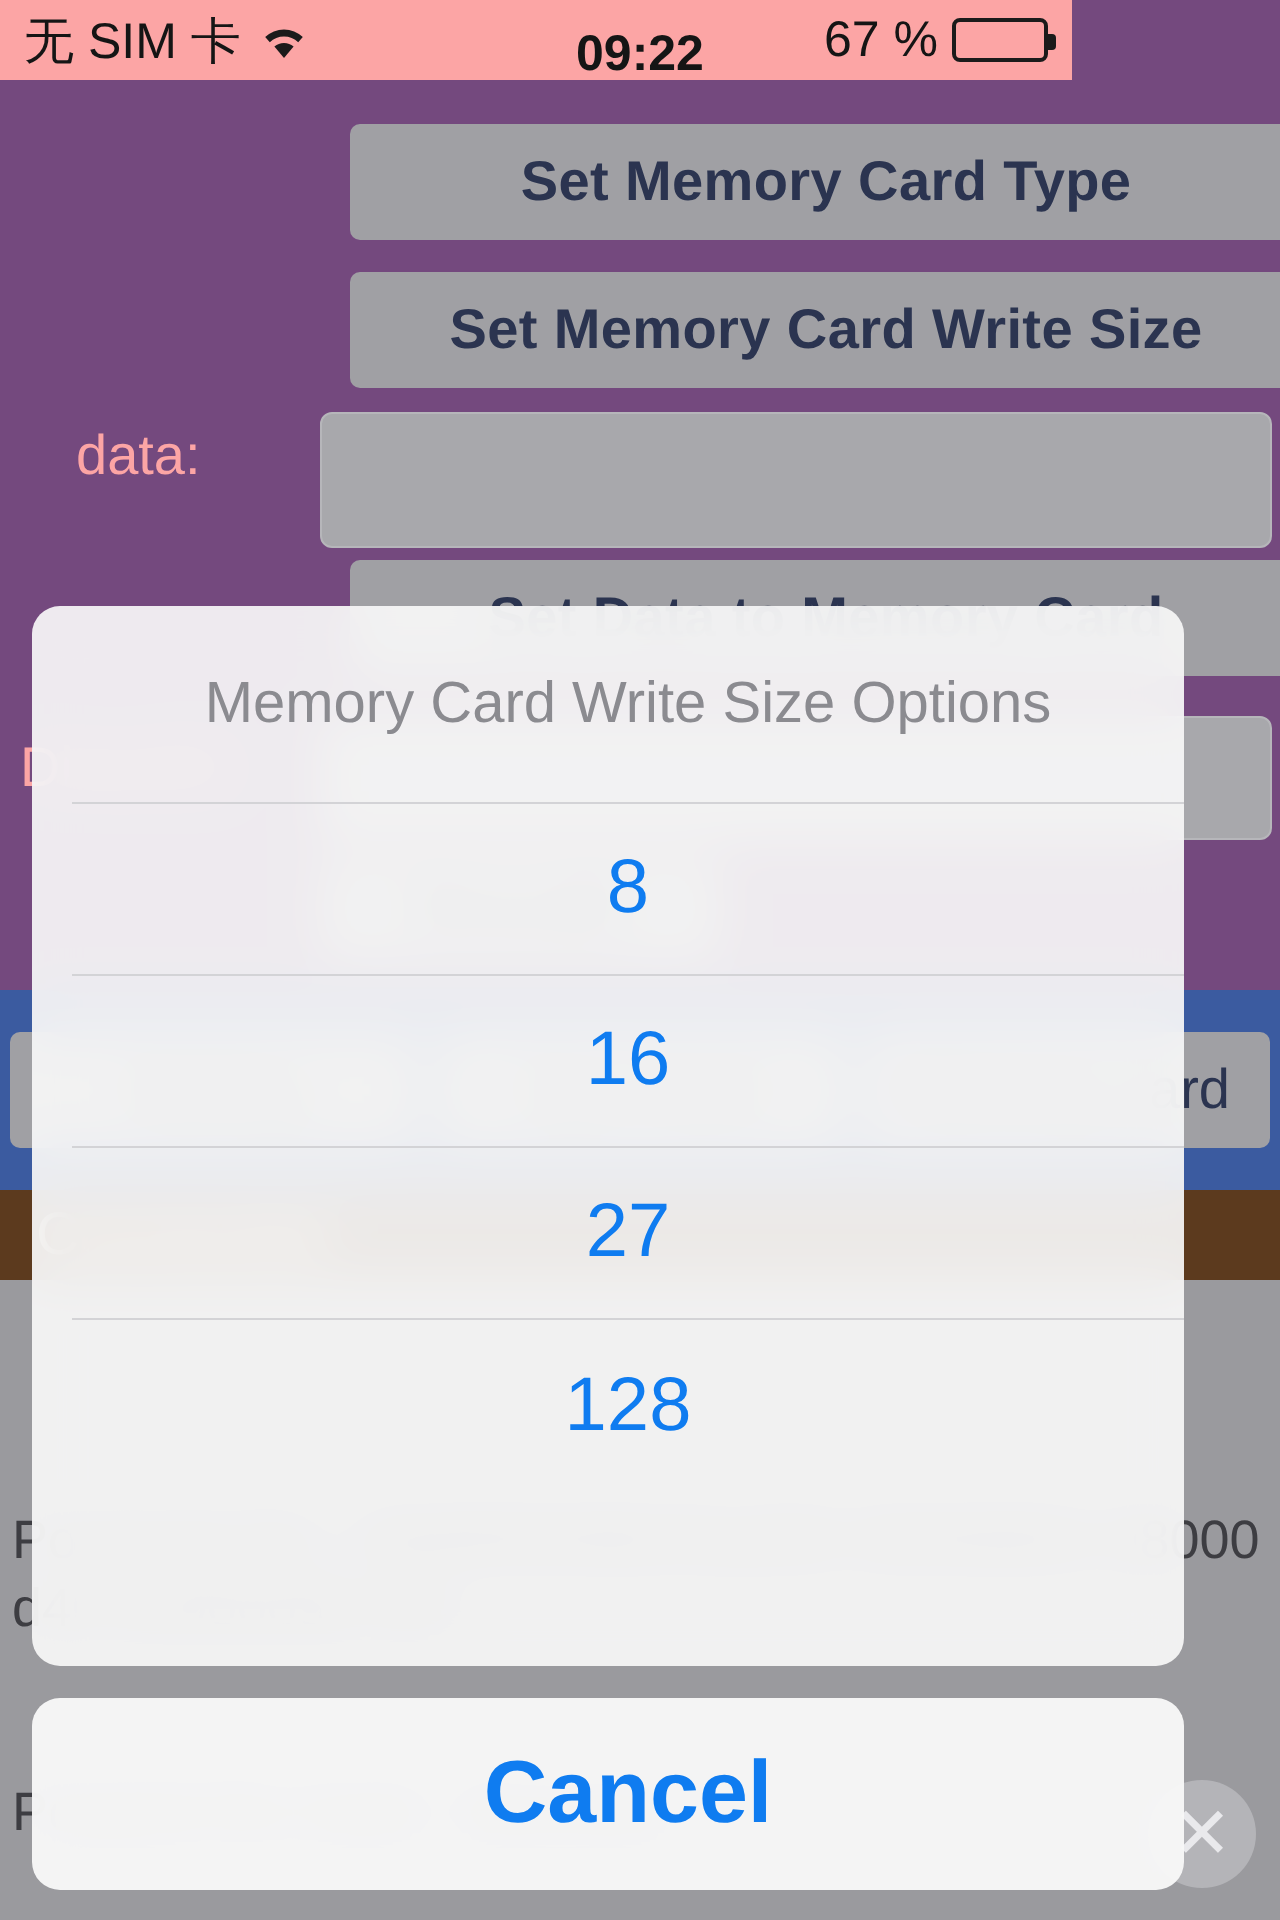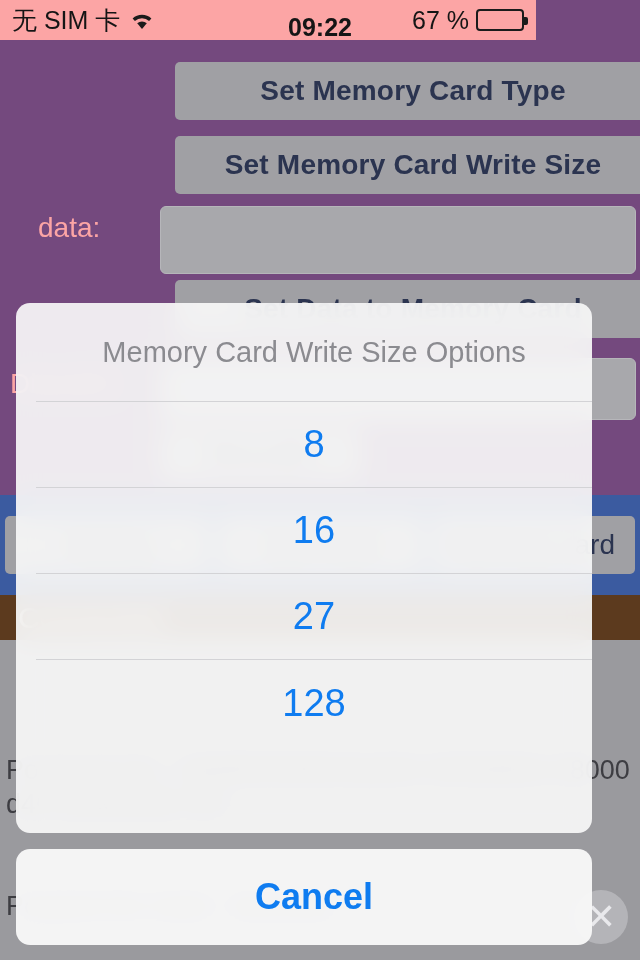--- a/index.html
+++ b/index.html
@@ -97,21 +97,21 @@
     height:86px; display:flex; align-items:center; justify-content:center;
     color:#0f7cf0; font-size:38px;
     border-bottom:1px solid #d3d3d6;
   }
   .sheet-row:last-child { border-bottom:none;text-align:right; }
 
   .sheet-cancel {
     top:849px; height:96px;
     background:rgba(249,249,249,0.95);
     display:flex; align-items:center; justify-content:center;
-    color:#0f7cf0; font-size:36px; font-weight:bold;
+    color:#0f7cf0; font-size:44px; font-weight:bold;
   }
 </style>
 </head>
 <body>
 
 <div id="screen">
 
   <div class="bg-layer">
 
     <div class="statusbar">

